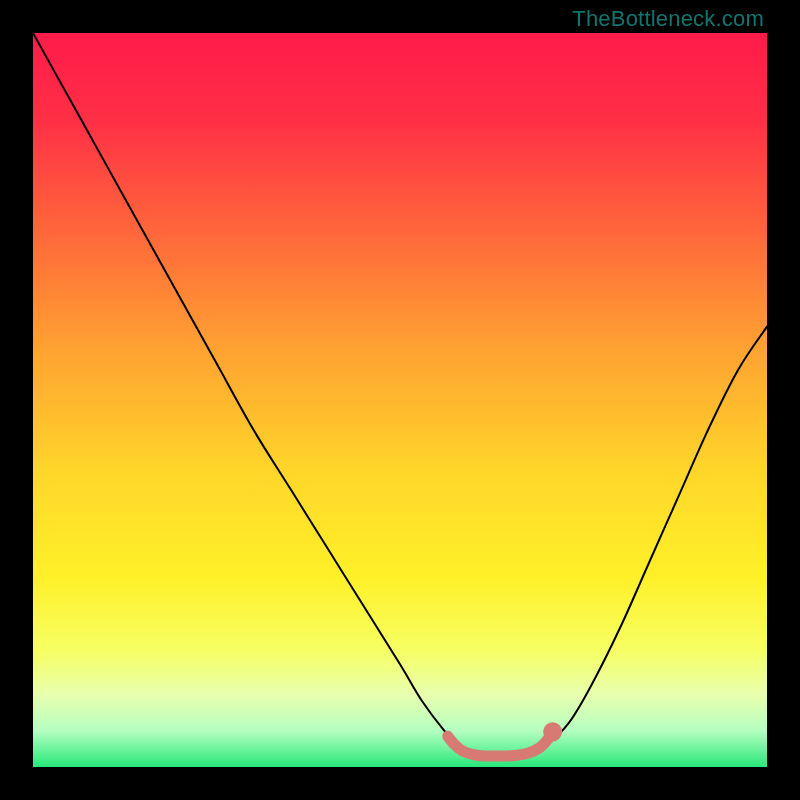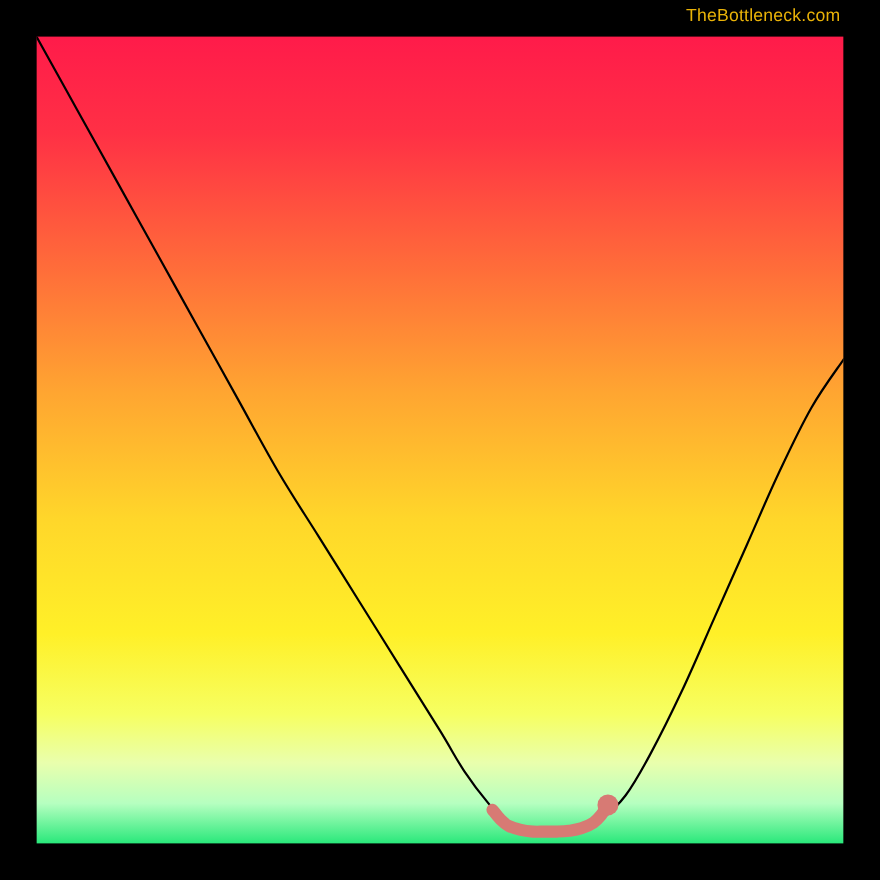--- a/index.html
+++ b/index.html
@@ -20,22 +20,22 @@
     top: 33px;
     left: 33px;
     width: 734px;
     height: 734px;
     overflow: hidden;
   }
   .watermark {
     position: absolute;
     top: 6px;
     right: 36px;
-    color: #eab308;
-    font-size: 16px;
+    color: #0f766e;
+    font-size: 22px;
     font-weight: 500;
     letter-spacing: 0.2px;
     text-align: right;
   }
   svg { display: block; }
 </style>
 </head>
 <body>
 
 <div class="frame">

